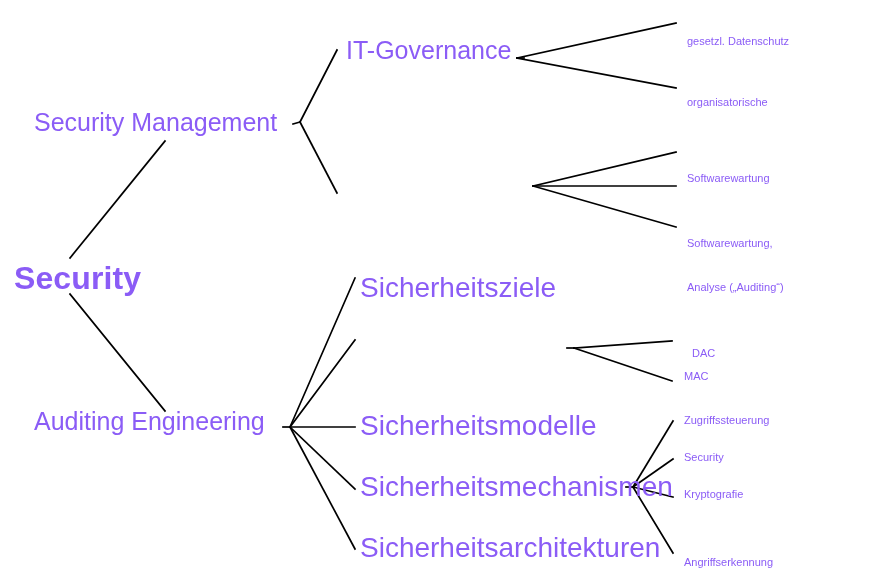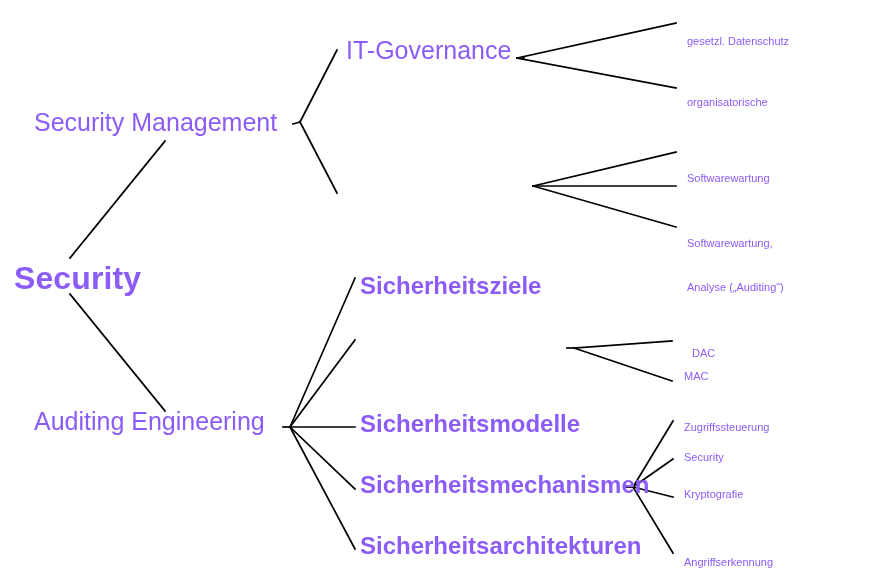--- a/index.html
+++ b/index.html
@@ -32,22 +32,22 @@
   .lvl-root {
     font-size: 32px;
     font-weight: bold;
     letter-spacing: 0.1px;
   }
   .lvl-1 {
     font-size: 25px;
     font-weight: normal;
   }
   .lvl-2 {
-    font-size: 24px;
-    font-weight: bold;
+    font-size: 28px;
+    font-weight: normal;
     text-align: center;
   }
   .lvl-3 {
     font-size: 11px;
     font-weight: normal;
   }
   .two-line {
     line-height: 1.33;
   }
 </style>
@@ -125,21 +125,21 @@
   <div class="node-label lvl-2" style="left:360px; top:412px;">Sicherheitsmodelle</div>
 
   <div class="node-label lvl-2" style="left:360px; top:473px;">Sicherheitsmechanismen</div>
 
   <div class="node-label lvl-2" style="left:360px; top:534px;">Sicherheitsarchitekturen</div>
 
   <div class="node-label lvl-3" style="left:684px; top:348px;margin-left:8px;">DAC</div>
 
   <div class="node-label lvl-3" style="left:684px; top:371px;">MAC</div>
 
-  <div class="node-label lvl-3" style="left:684px; top:415px;margin-top:7px;">Zugriffssteuerung</div>
+  <div class="node-label lvl-3" style="left:684px; top:415px;">Zugriffssteuerung</div>
 
   <div class="node-label lvl-3" style="left:684px; top:452px;">Security</div>
 
   <div class="node-label lvl-3" style="left:684px; top:489px;text-align:right;">Kryptografie</div>
 
   <div class="node-label lvl-3 two-line" style="left:684px; top:526px;">
     <div>Angriffserkennung</div>
     
   </div>
 

